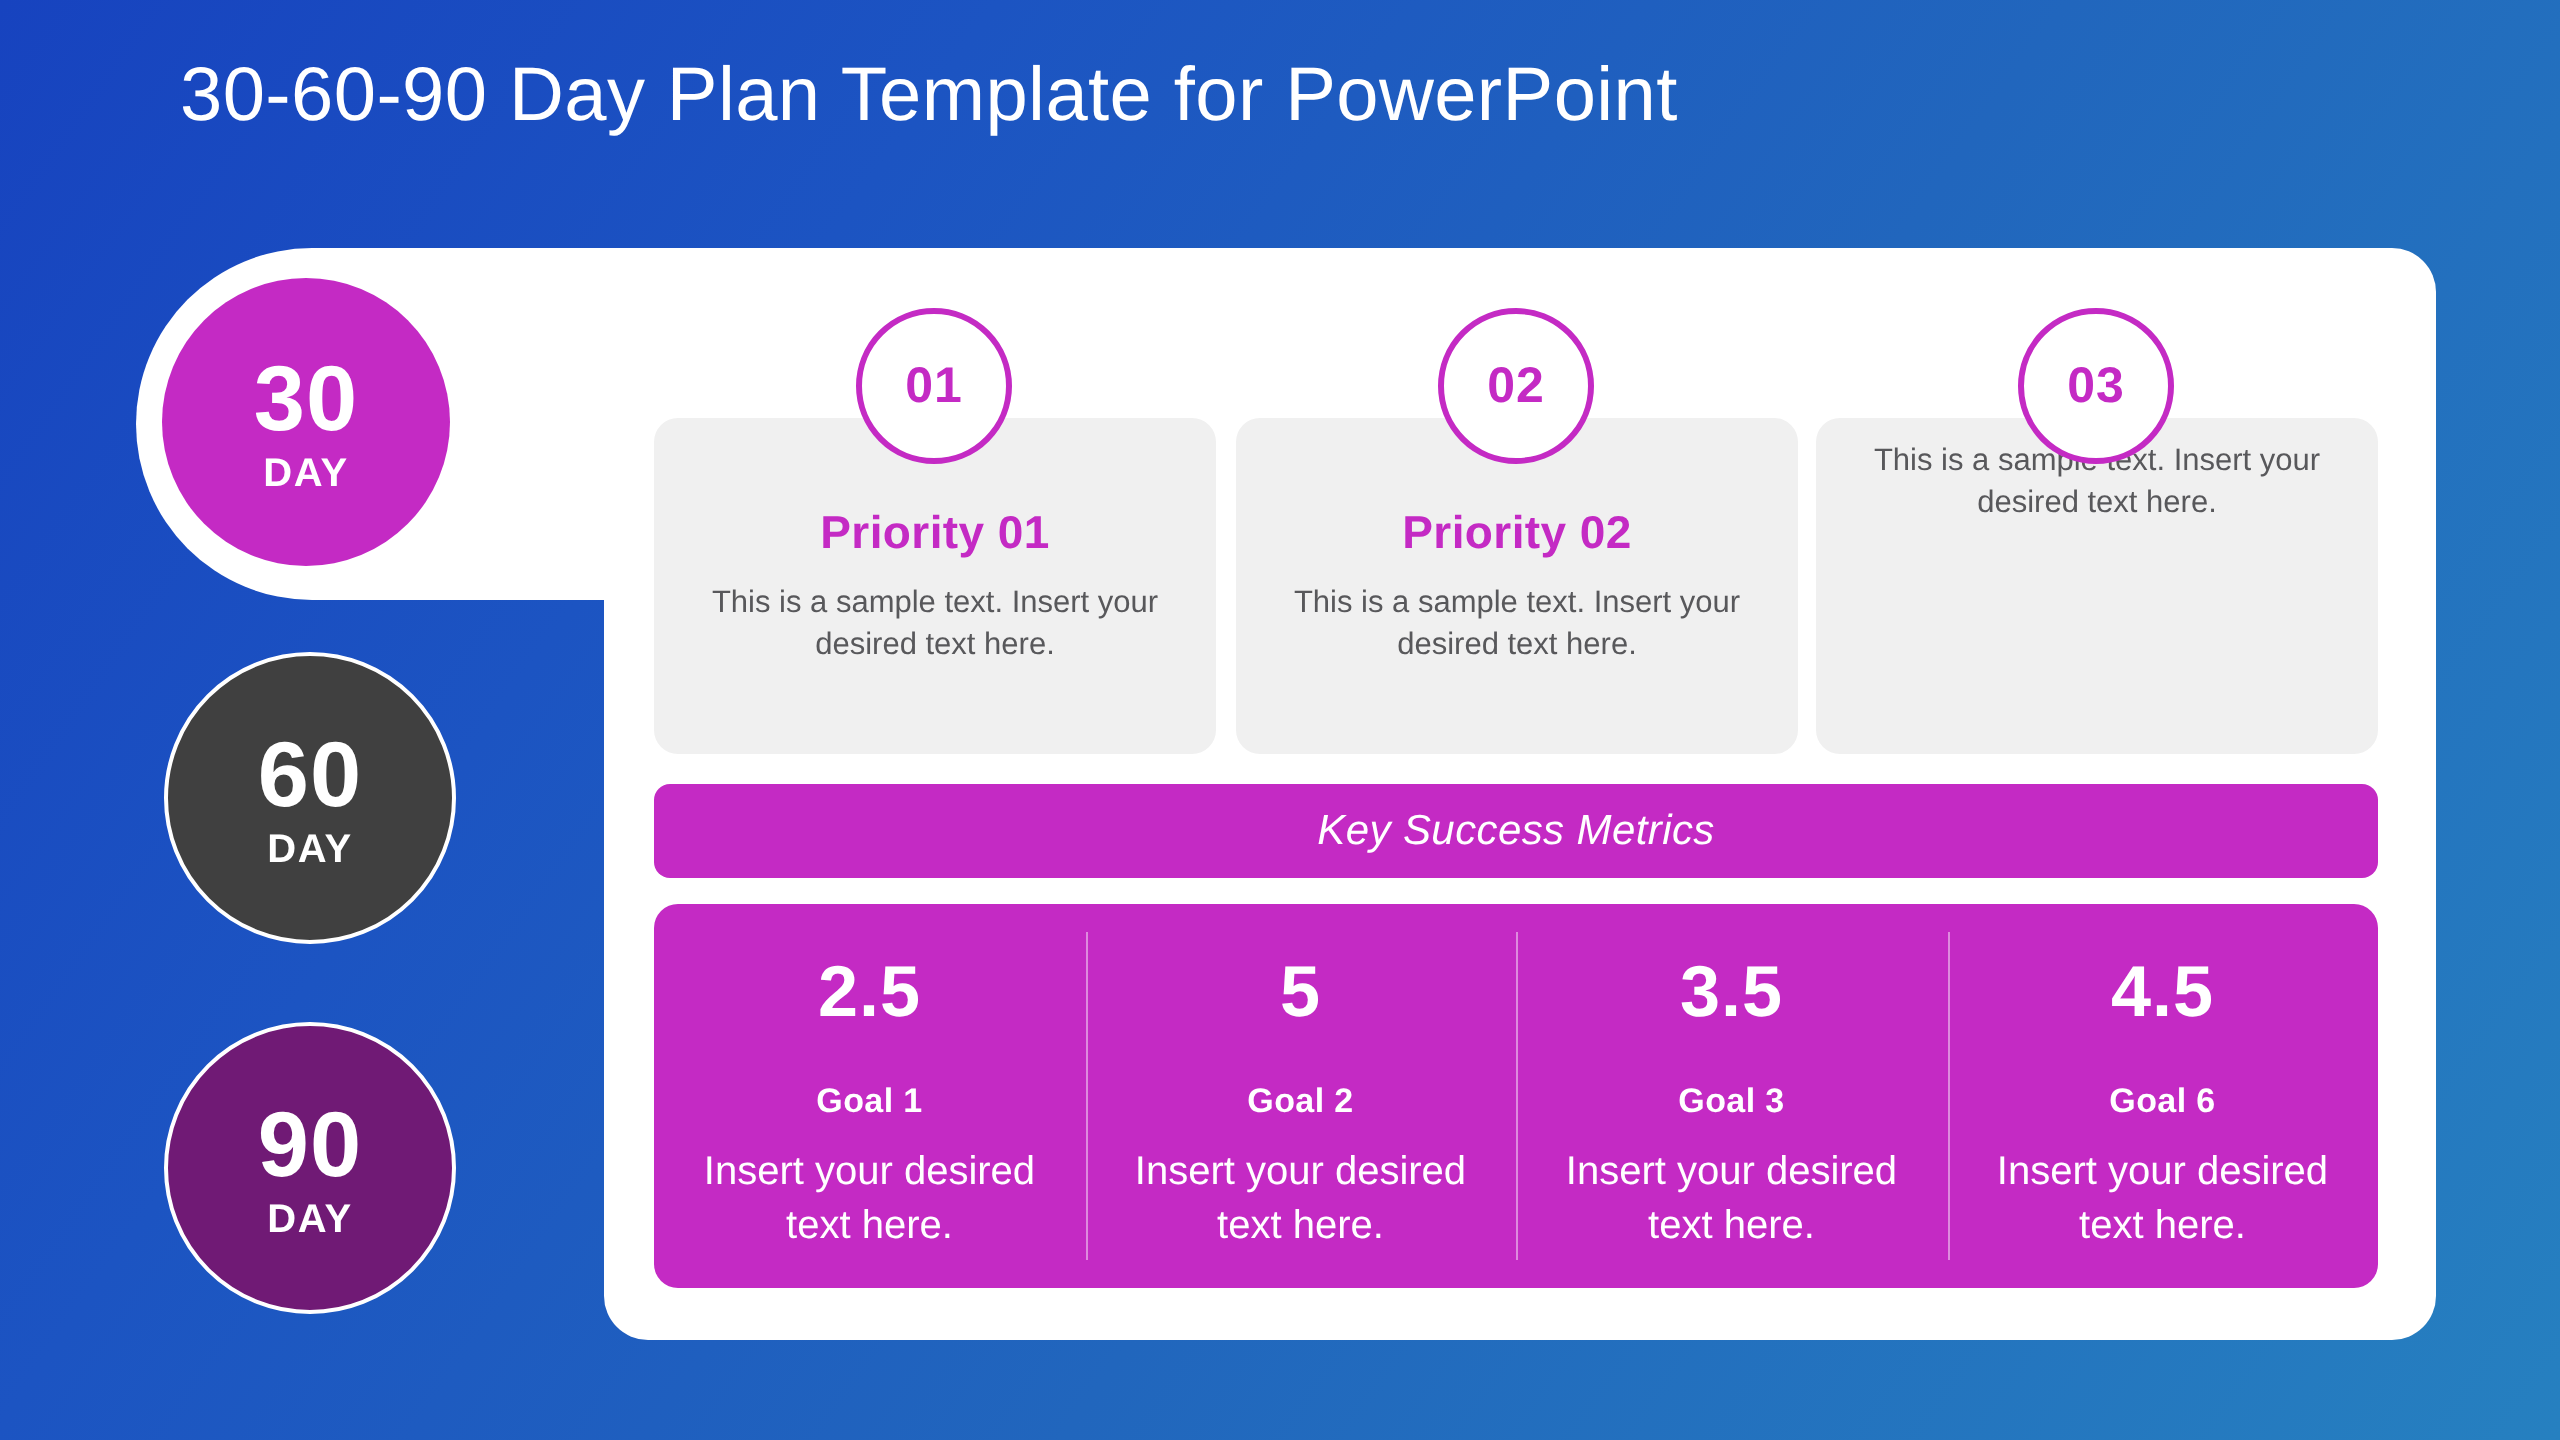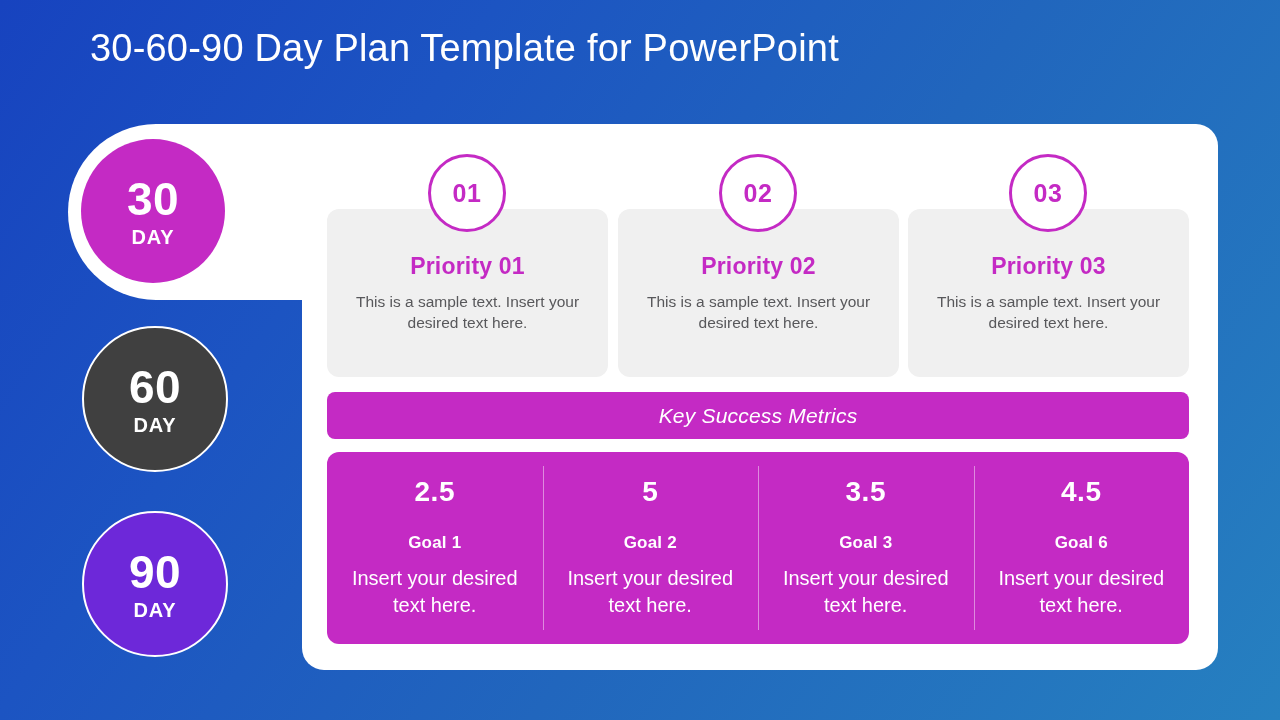--- a/index.html
+++ b/index.html
@@ -88,21 +88,21 @@
     background: #c42ac4;
     width: 144px; height: 144px;
   }
   .dc-60 {
     left: 82px; top: 326px;
     background: #404040;
     border: 2px solid #ffffff;
   }
   .dc-90 {
     left: 82px; top: 511px;
-    background: #6d28d9;
+    background: #701a75;
     border: 2px solid #ffffff;
   }
 
   
   .priority-card {
     position: absolute;
     top: 209px;
     width: 281px;
     height: 168px;
     background: #f0f0f0;
@@ -193,21 +193,21 @@
   .goal-col + .goal-col::before {
     content: "";
     position: absolute;
     left: 0;
     top: 14px;
     bottom: 14px;
     width: 1px;
     background: rgba(255,255,255,0.45);
   }
   .goal-value {
-    font-size: 28px;
+    font-size: 36px;
     font-weight: bold;
     line-height: 1;
     letter-spacing: 0.5px;
   }
   .goal-name {
     margin-top: 27px;
     font-size: 17px;
     font-weight: bold;
     letter-spacing: 0.2px;
   }
@@ -242,21 +242,20 @@
 
 <div class="priority-card pc-1">
   <div class="priority-title">Priority 01</div>
   <div class="priority-desc">This is a sample text. Insert your desired text here.</div>
 </div>
 <div class="priority-card pc-2">
   <div class="priority-title">Priority 02</div>
   <div class="priority-desc">This is a sample text. Insert your desired text here.</div>
 </div>
 <div class="priority-card pc-3">
-  <div class="priority-title">Priority 03</div>
   <div class="priority-desc">This is a sample text. Insert your desired text here.</div>
 </div>
 
 <div class="num-ring nr-1">01</div>
 <div class="num-ring nr-2">02</div>
 <div class="num-ring nr-3">03</div>
 
 <div class="metrics-bar">Key Success Metrics</div>
 
 <div class="goals-panel">

